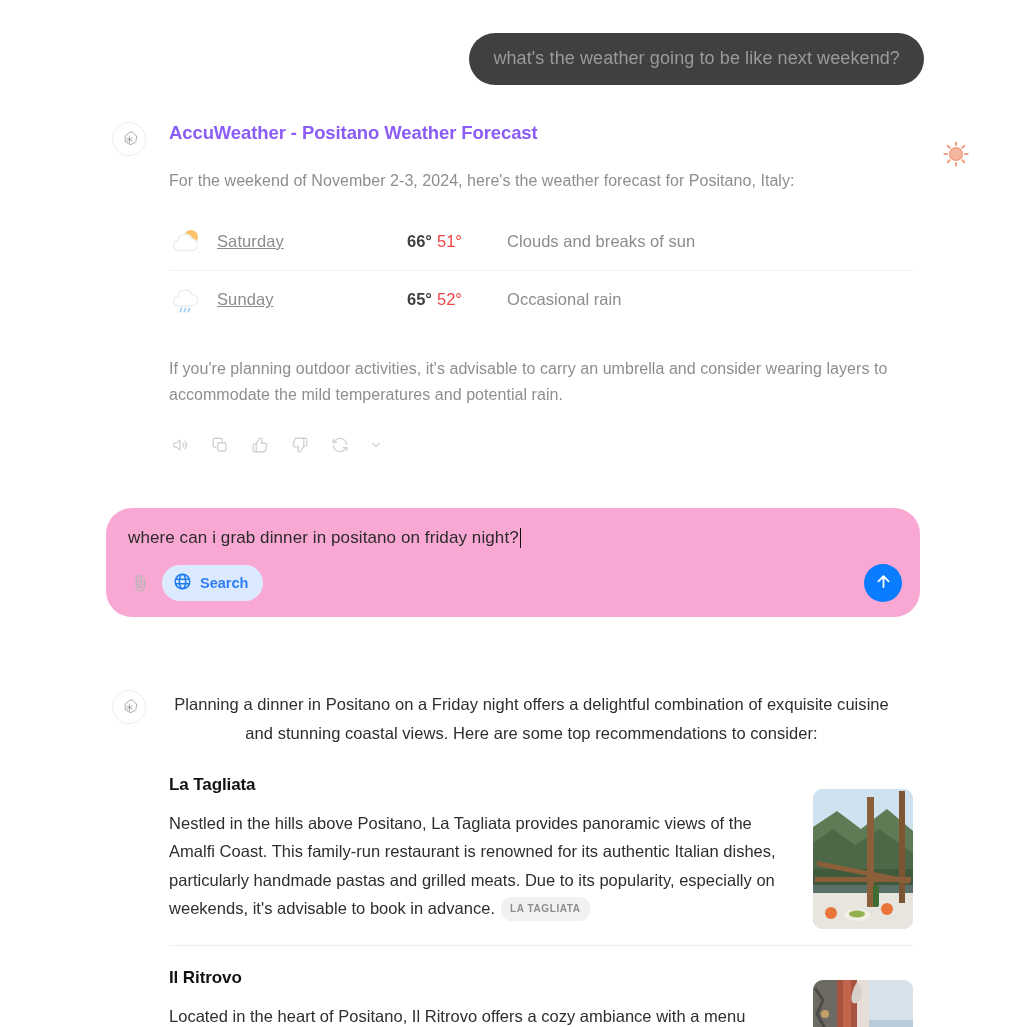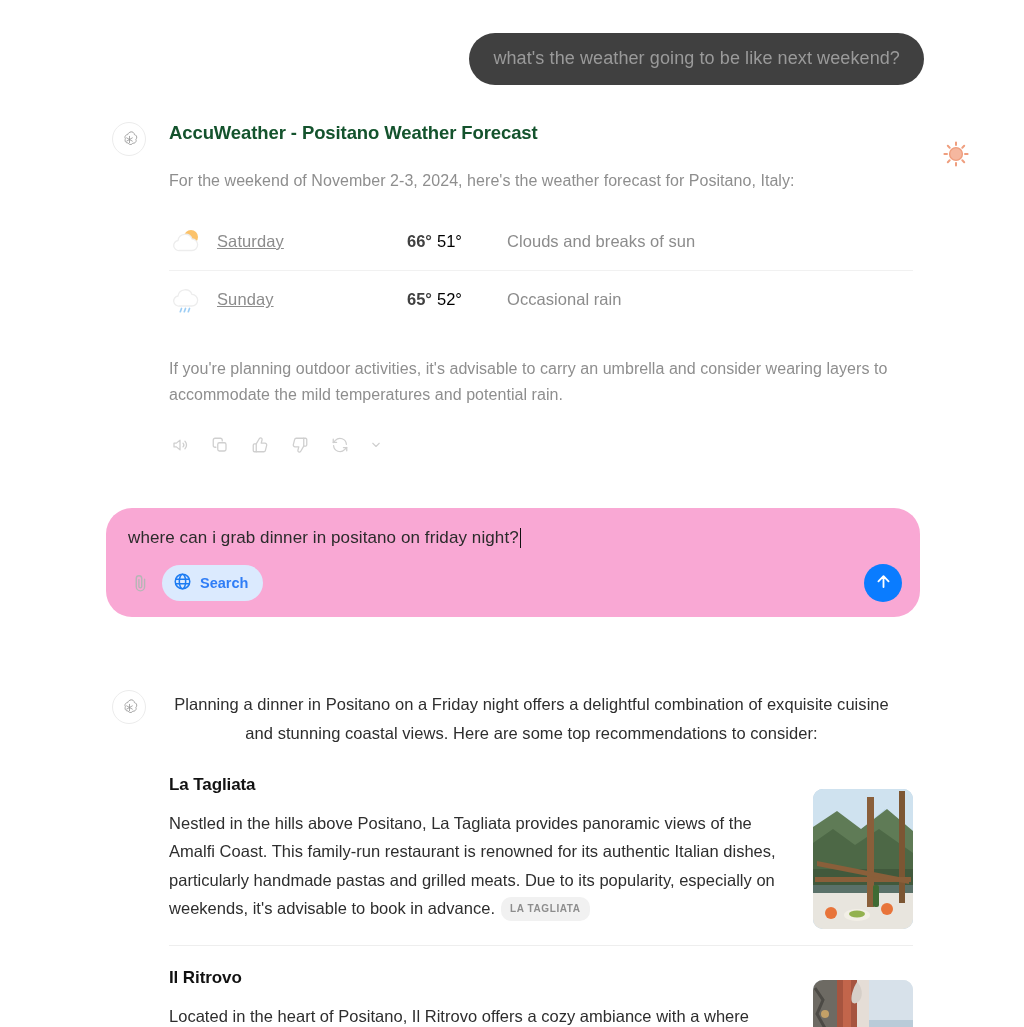--- a/index.html
+++ b/index.html
@@ -24,21 +24,21 @@
   .assistant-1 { position:absolute; left:112px; top:122px; width:812px; }
   .avatar {
     position:absolute; left:0; top:0;
     width:34px; height:34px; border-radius:50%;
     border:1px solid #ececec; background:#fff;
     display:flex; align-items:center; justify-content:center;
   }
   .body-1 { margin-left:57px; width:755px; position:relative; }
 
   .src-title {
-    font-size:18.5px; font-weight:700; color:#14532d;
+    font-size:18.5px; font-weight:700; color:#8b5cf6;
     letter-spacing:-.1px; line-height:1.2;
   }
   .breadcrumb {
     margin-top:8px; font-size:15.5px; color:#a6bdf0; line-height:1.3;
     display:flex; align-items:center; gap:8px;
   }
   .breadcrumb .crumb-sep { color:#c3cfe4; font-size:13px; }
   .sun-badge {
     position:absolute; right:-46px; top:18px;
     width:28px; height:28px;
@@ -52,21 +52,21 @@
   .weather { margin-top:20px; width:744px; }
   .wrow {
     display:flex; align-items:center;
     height:58px;
   }
   .wrow + .wrow { border-top:1px solid #f1f1f1; }
   .wicon { width:48px; flex:0 0 48px; display:flex; align-items:center; }
   .wday { width:190px; flex:0 0 190px; font-size:16.5px; color:#8c8c8c; letter-spacing:.1px;text-decoration:underline;}
   .wtemps { width:100px; flex:0 0 100px; font-size:16.5px; white-space:nowrap; }
   .thigh { color:#404040; font-weight:600; }
-  .tlow { color:#000000; font-weight:500; margin-left:5px; }
+  .tlow { color:#ef4444; font-weight:500; margin-left:5px; }
   .wdesc { font-size:16.5px; color:#8c8c8c; letter-spacing:.05px; }
 
   .outro {
     margin-top:28px; font-size:16px; color:#8e8e8e; line-height:1.62; width:740px; letter-spacing:.05px;
   }
 
   
   .actions { margin-top:26px; display:flex; align-items:center; gap:18px; }
   .act { width:22px; height:22px; display:flex; align-items:center; justify-content:center; cursor:pointer; }
   .act.small { width:14px; }
@@ -333,21 +333,21 @@
               <rect x="60" y="96" width="6" height="22" rx="2" fill="#3f6b34"></rect>
               <ellipse cx="44" cy="126" rx="13" ry="6" fill="#f2efe6"></ellipse>
               <ellipse cx="44" cy="125" rx="8" ry="3.4" fill="#93b24f"></ellipse>
             </svg>
           </div>
         </div>
 
         <div class="rest">
           <div class="rest-name">Il Ritrovo</div>
           <div class="rest-desc">
-            <span>Located in the heart of Positano, Il Ritrovo offers a cozy ambiance with a where</span>
+            <span>Located in the heart of Positano, Il Ritrovo offers a cozy ambiance with a menu</span>
           </div>
           <div class="thumb thumb-2">
             <svg viewBox="0 0 100 72" preserveAspectRatio="xMidYMid slice">
               <rect width="100" height="72" fill="#dbe4ec"></rect>
               <rect x="56" y="0" width="44" height="72" fill="#d7e1ea"></rect>
               <path d="M56 40h44v32H56z" fill="#b9cbd8"></path>
               <rect x="22" y="0" width="26" height="72" fill="#a6543f"></rect>
               <rect x="30" y="0" width="8" height="72" fill="#c2654b"></rect>
               <rect x="44" y="0" width="12" height="72" fill="#e5ddd6"></rect>
               <path d="M0 0h24v72H0z" fill="#6d6a63"></path>

